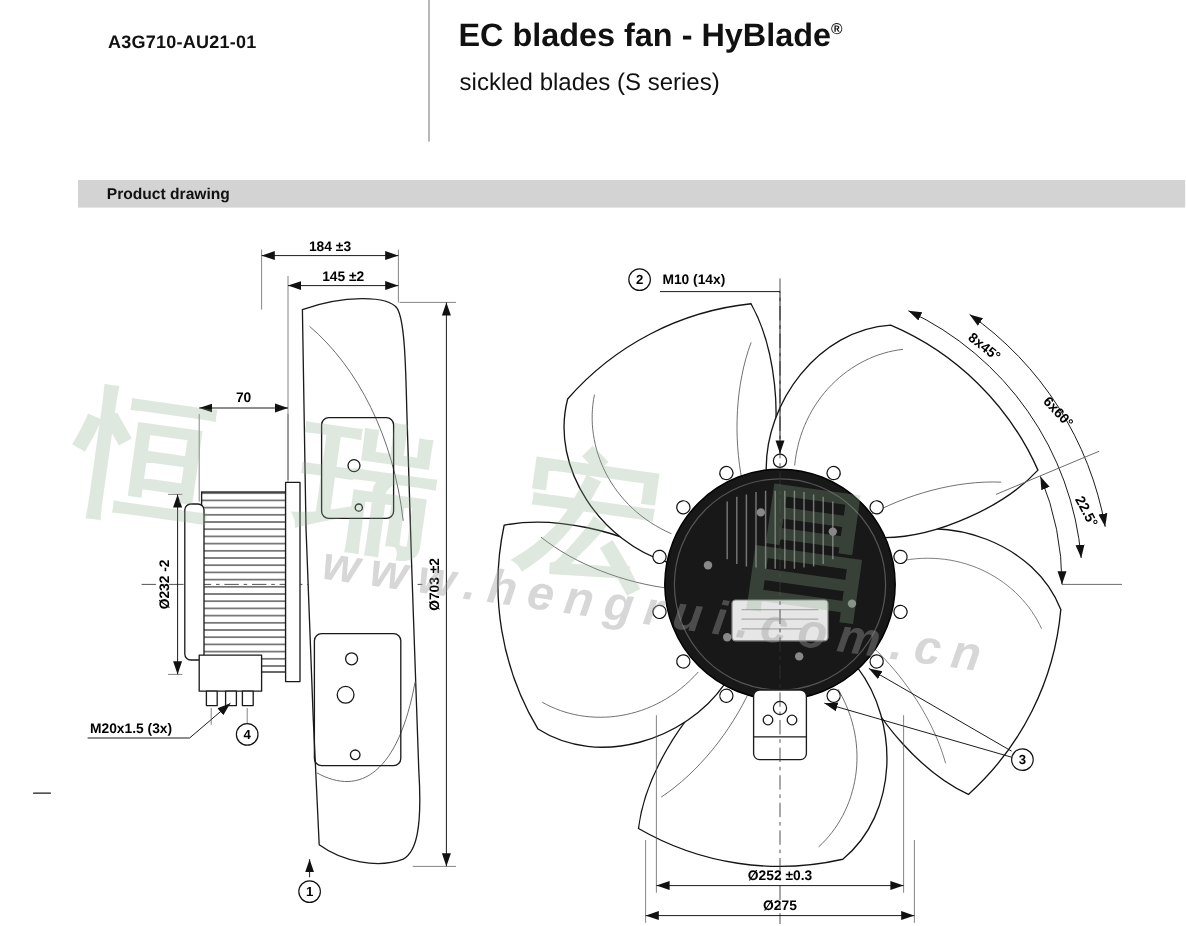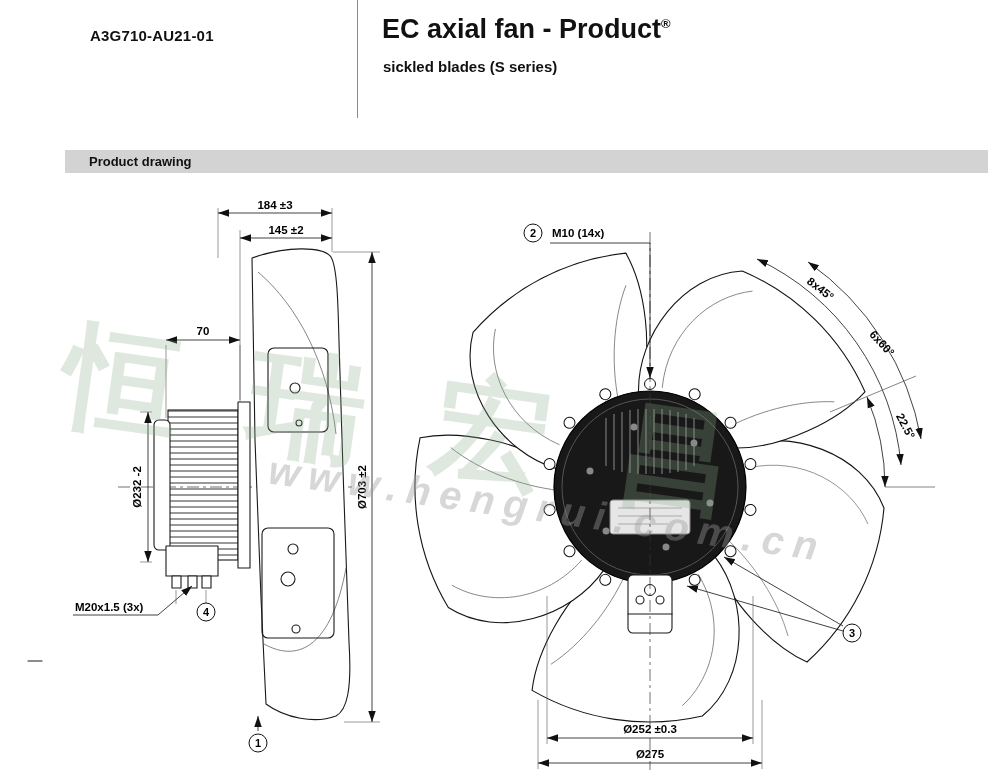--- a/index.html
+++ b/index.html
@@ -3,21 +3,21 @@
 <meta charset="utf-8">
 <style>
   html,body{margin:0;padding:0;background:#fff;}
   .page{position:relative;width:988px;height:772px;background:#fff;overflow:hidden;
         font-family:"Liberation Sans",sans-serif;color:#111;}
   
   .part-number{position:absolute;left:70px;top:27px;font-size:15px;font-weight:700;letter-spacing:.2px;margin-left:20px;}
   .header-divider{position:absolute;left:357px;top:0;width:1px;height:118px;background:#8a8a8a;}
   .page-title{position:absolute;left:382px;top:14px;margin:0;font-size:27px;font-weight:700;}
   .page-title sup{font-size:13px;vertical-align:super;}
-  .page-subtitle{position:absolute;left:383px;top:58px;font-size:15px;font-weight:bold;}
+  .page-subtitle{position:absolute;left:383px;top:58px;font-size:20px;}
   
   .section-bar{position:absolute;left:65px;top:150px;width:923px;height:23px;background:#d3d3d3;}
   .section-bar span{display:inline-block;padding-left:24px;line-height:23px;font-size:13px;font-weight:700;}
   
   svg.drawing{position:absolute;left:0;top:0;z-index:1;}
   svg .o{stroke:#1a1a1a;fill:none;stroke-width:1.1;stroke-linejoin:round;stroke-linecap:round;}
   svg .of{fill:#fff;}
   svg .ext{stroke:#555;stroke-width:.6;fill:none;}
   svg .dl{stroke:#111;stroke-width:.8;fill:none;}
   svg .cl{stroke:#333;stroke-width:.7;fill:none;stroke-dasharray:12 4 3 4;}
@@ -196,20 +196,20 @@
     </g>
   </svg>
 
   <div class="watermark">
     <div class="wm-cn">恒瑞宏昌</div>
     <div class="wm-latin">www.hengrui.com.cn</div>
   </div>
 
   <div class="part-number">A3G710-AU21-01</div>
   <div class="header-divider"></div>
-  <h1 class="page-title"><span>EC axial fan - Product</span><sup>®</sup></h1>
+  <h1 class="page-title"><span>EC blades fan - HyBlade</span><sup>®</sup></h1>
   <div class="page-subtitle">sickled blades (S series)</div>
 
   <div class="section-bar">
     <span>Product drawing</span>
   </div>
 
 </div>
 
 </body></html>

